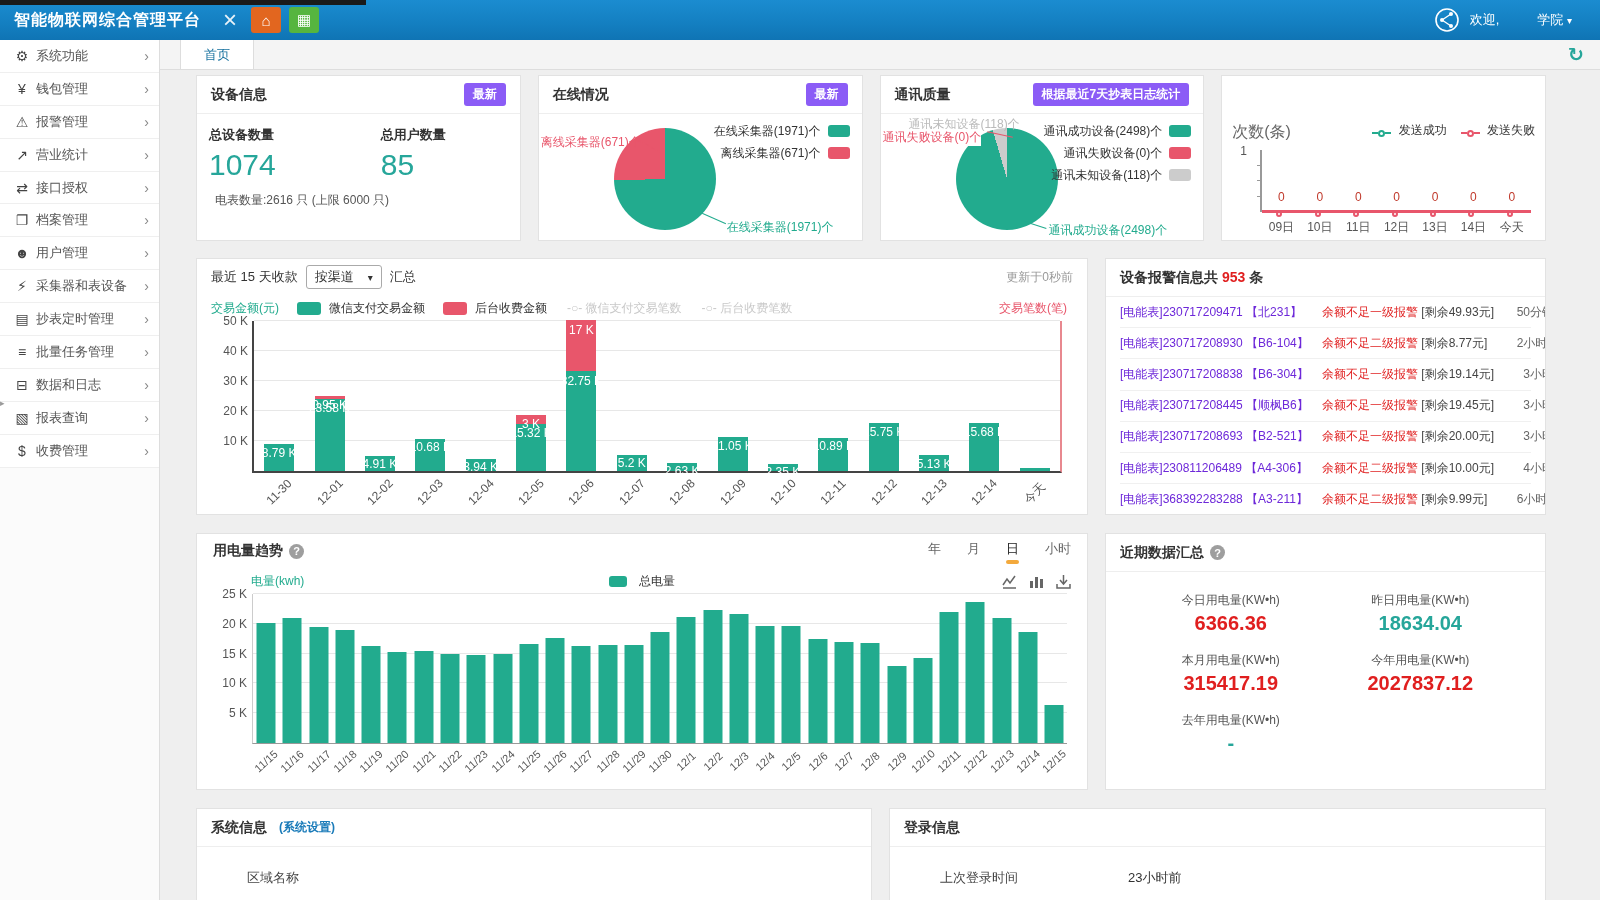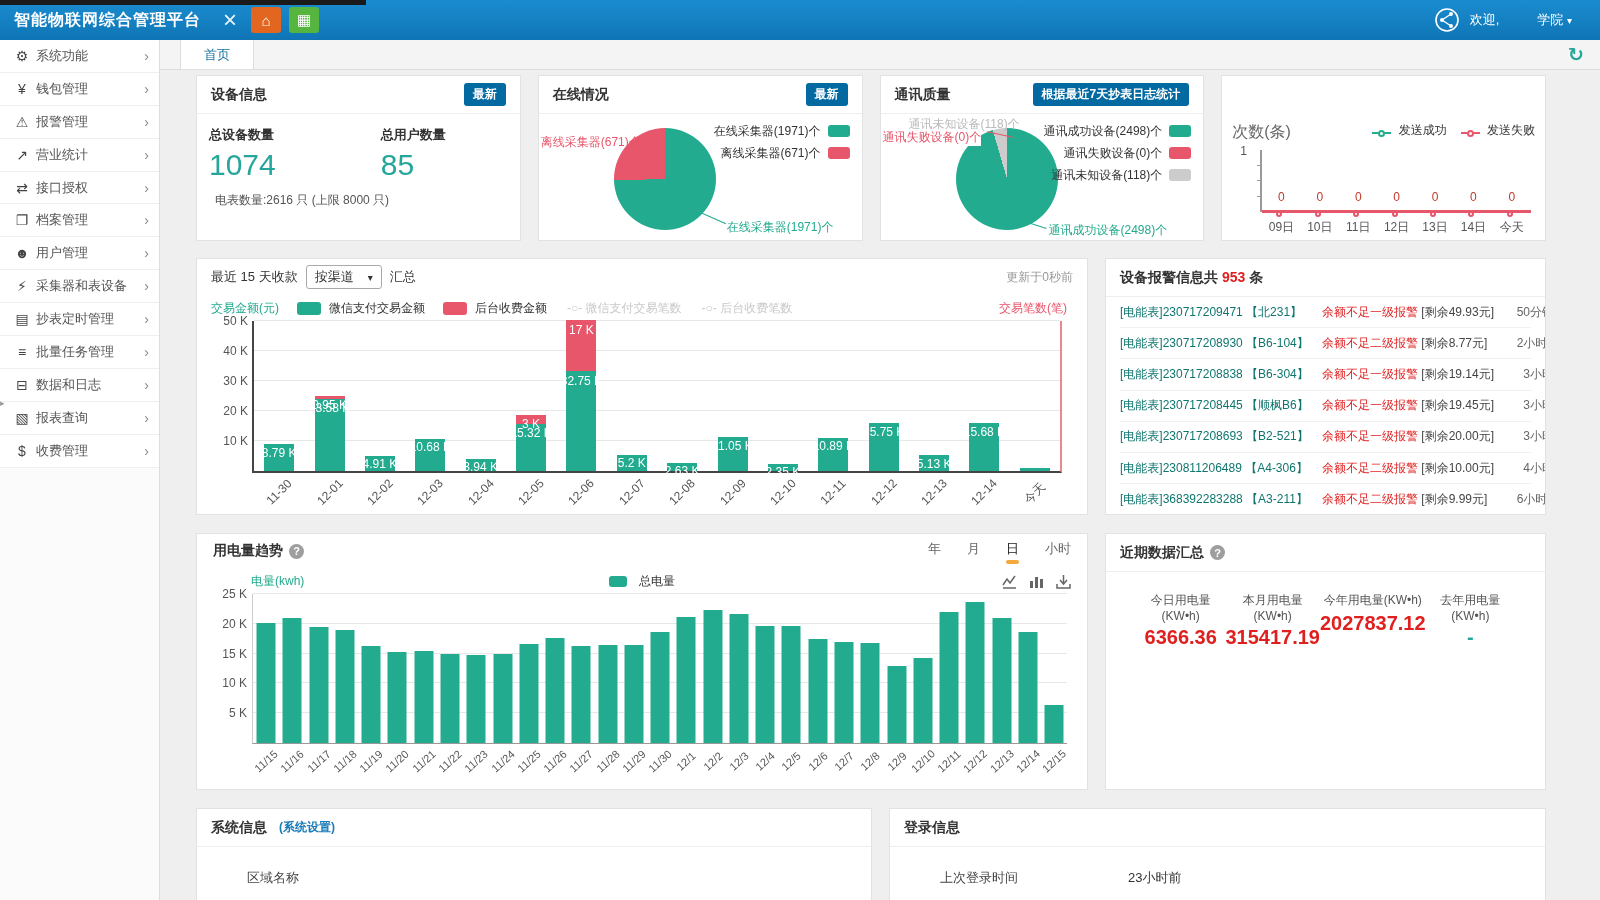--- a/index.html
+++ b/index.html
@@ -42,21 +42,21 @@
   
   .content { position:absolute; left:160px; top:70px; right:0; bottom:0; padding:5px 54px 0 36px; overflow:hidden; }
   .row { display:flex; gap:17px; }
   .row1 { height:166px; margin-bottom:17px; }
   .row2 { height:257px; margin-bottom:18px; }
   .row3 { height:257px; margin-bottom:18px; }
   .row4 { height:120px; }
   .card { background:#fff; border:1px solid #e2e2e2; position:relative; overflow:hidden; }
   .card-h { height:38px; padding:0 14px; display:flex; align-items:center; border-bottom:1px solid #eee; }
   .card-title { font-size:14px; font-weight:bold; color:#333; }
-  .badge { margin-left:auto; background:#0369a1; color:#fff; font-size:12px; font-weight:bold;
+  .badge { margin-left:auto; background:#8b5cf6; color:#fff; font-size:12px; font-weight:bold;
     padding:3px 9px; border-radius:3px; cursor:pointer; white-space:nowrap; }
 
   
   .c-devinfo .stats { display:flex; padding:12px 0 0 12px; gap:105px; }
   .stat .slabel { font-size:13px; font-weight:bold; color:#333; }
   .stat .svalue { font-size:30px; color:#26a69a; margin-top:4px; }
   .c-devinfo .note { padding:10px 0 0 18px; font-size:12px; color:#555; }
 
   .pie-wrap { position:absolute; left:75px; top:52px; width:102px; height:102px; border-radius:50%; }
   .pie-legend { position:absolute; right:12px; top:44px; }
@@ -111,21 +111,21 @@
     white-space:nowrap; z-index:3; }
   .xlbl { position:absolute; left:50%; top:100%; margin-top:14px; transform:translateX(-50%) rotate(-45deg);
     font-size:12px; color:#555; white-space:nowrap; }
 
   
   .alarm-count { color:#e01f1f; }
   .alarm-rows { padding:0 14px; }
   .alarm-row { display:grid; grid-template-columns:202px 1fr 72px; align-items:center; height:31.2px;
     border-bottom:1px solid #f0f0f0; font-size:12px; }
   .alarm-row:last-child { border-bottom:none; }
-  .a-dev { color:#0f766e; white-space:nowrap; }
+  .a-dev { color:#6d28d9; white-space:nowrap; }
   .a-alm { white-space:nowrap; }
   .a-alm .red { color:#e01f1f; }
   .a-alm .det { color:#444; }
   .a-time { text-align:right; color:#666; }
 
   
   .pt-h { height:34px; display:flex; align-items:center; padding:0 16px; }
   .helpq { display:inline-flex; width:15px; height:15px; border-radius:50%; background:#9e9e9e; color:#fff;
     font-size:11px; align-items:center; justify-content:center; margin-left:6px; font-weight:bold; }
   .periods { margin-left:auto; display:flex; gap:26px; font-size:13px; color:#666; }
@@ -137,21 +137,21 @@
   .pt-ylab { color:#22ab8e; margin-left:38px; }
   .pt-legend { position:absolute; left:50%; transform:translateX(-50%); display:flex; align-items:center; gap:12px; }
   .pt-tools { margin-left:auto; display:flex; gap:12px; color:#666; align-items:center; }
   .pt-tools svg { cursor:pointer; }
   .power-plot { margin-left:55px; margin-right:20px; height:150px; border-left:1px solid #ccc; border-bottom:1px solid #999; }
   .pbar { position:absolute; left:50%; transform:translateX(-50%); bottom:0; width:19px; background:#22ab8e; }
   .pxlbl { position:absolute; left:50%; top:100%; margin-top:12px; transform:translateX(-50%) rotate(-42deg);
     font-size:11px; color:#555; white-space:nowrap; }
 
   
-  .sum-grid { display:grid; grid-template-columns:1fr 1fr 1fr 1fr; padding:20px 30px 0 30px; row-gap:17px; }
+  .sum-grid { display:grid; grid-template-columns:1fr 1fr; padding:20px 30px 0 30px; row-gap:17px; }
   .sum-cell { text-align:center; }
   .sum-label { font-size:12px; color:#555; }
   .sum-value { font-size:20px; font-weight:bold; margin-top:3px; }
   .sum-red { color:#e01f1f; }
   .sum-green { color:#26a69a; }
 
   
   .sys-link { color:#1a7bb9; font-size:12px; font-weight:bold; margin-left:12px; cursor:pointer; }
   .plain-row { padding:22px 0 0 50px; font-size:13px; color:#444; display:flex; }
   .plain-row .v { margin-left:110px; color:#333; }
@@ -275,21 +275,21 @@
       <div class="stats">
         <div class="stat">
           <div class="slabel">总设备数量</div>
           <div class="svalue">1074</div>
         </div>
         <div class="stat">
           <div class="slabel">总用户数量</div>
           <div class="svalue">85</div>
         </div>
       </div>
-      <div class="note">电表数量:2616 只 (上限 8000 只)</div>
+      <div class="note">电表数量:2616 只 (上限 6000 只)</div>
     </div>
 
     <div class="card" style="flex:1">
       <div class="card-h">
         <span class="card-title">在线情况</span>
         <span class="badge">最新</span>
       </div>
       <div class="pie-wrap" id="pie-online" style="background: conic-gradient(rgb(34, 171, 142) 0%, rgb(34, 171, 142) 74.6026%, rgb(232, 86, 107) 74.6026%, rgb(232, 86, 107) 100%);"></div>
       <div class="pie-legend">
         <div class="pl-row">
@@ -806,20 +806,24 @@
       <div class="card-h">
         <span class="card-title">近期数据汇总</span>
         <span class="helpq">?</span>
       </div>
       <div class="sum-grid" id="sum-grid">
           <div class="sum-cell">
      <div class="sum-label">今日用电量(KW•h)</div>
      <div class="sum-value sum-red">6366.36</div>
    </div>
           <div class="sum-cell">
+     <div class="sum-label">昨日用电量(KW•h)</div>
+     <div class="sum-value sum-green">18634.04</div>
+   </div>
+          <div class="sum-cell">
      <div class="sum-label">本月用电量(KW•h)</div>
      <div class="sum-value sum-red">315417.19</div>
    </div>
           <div class="sum-cell">
      <div class="sum-label">今年用电量(KW•h)</div>
      <div class="sum-value sum-red">2027837.12</div>
    </div>
           <div class="sum-cell">
      <div class="sum-label">去年用电量(KW•h)</div>
      <div class="sum-value sum-green">-</div>

